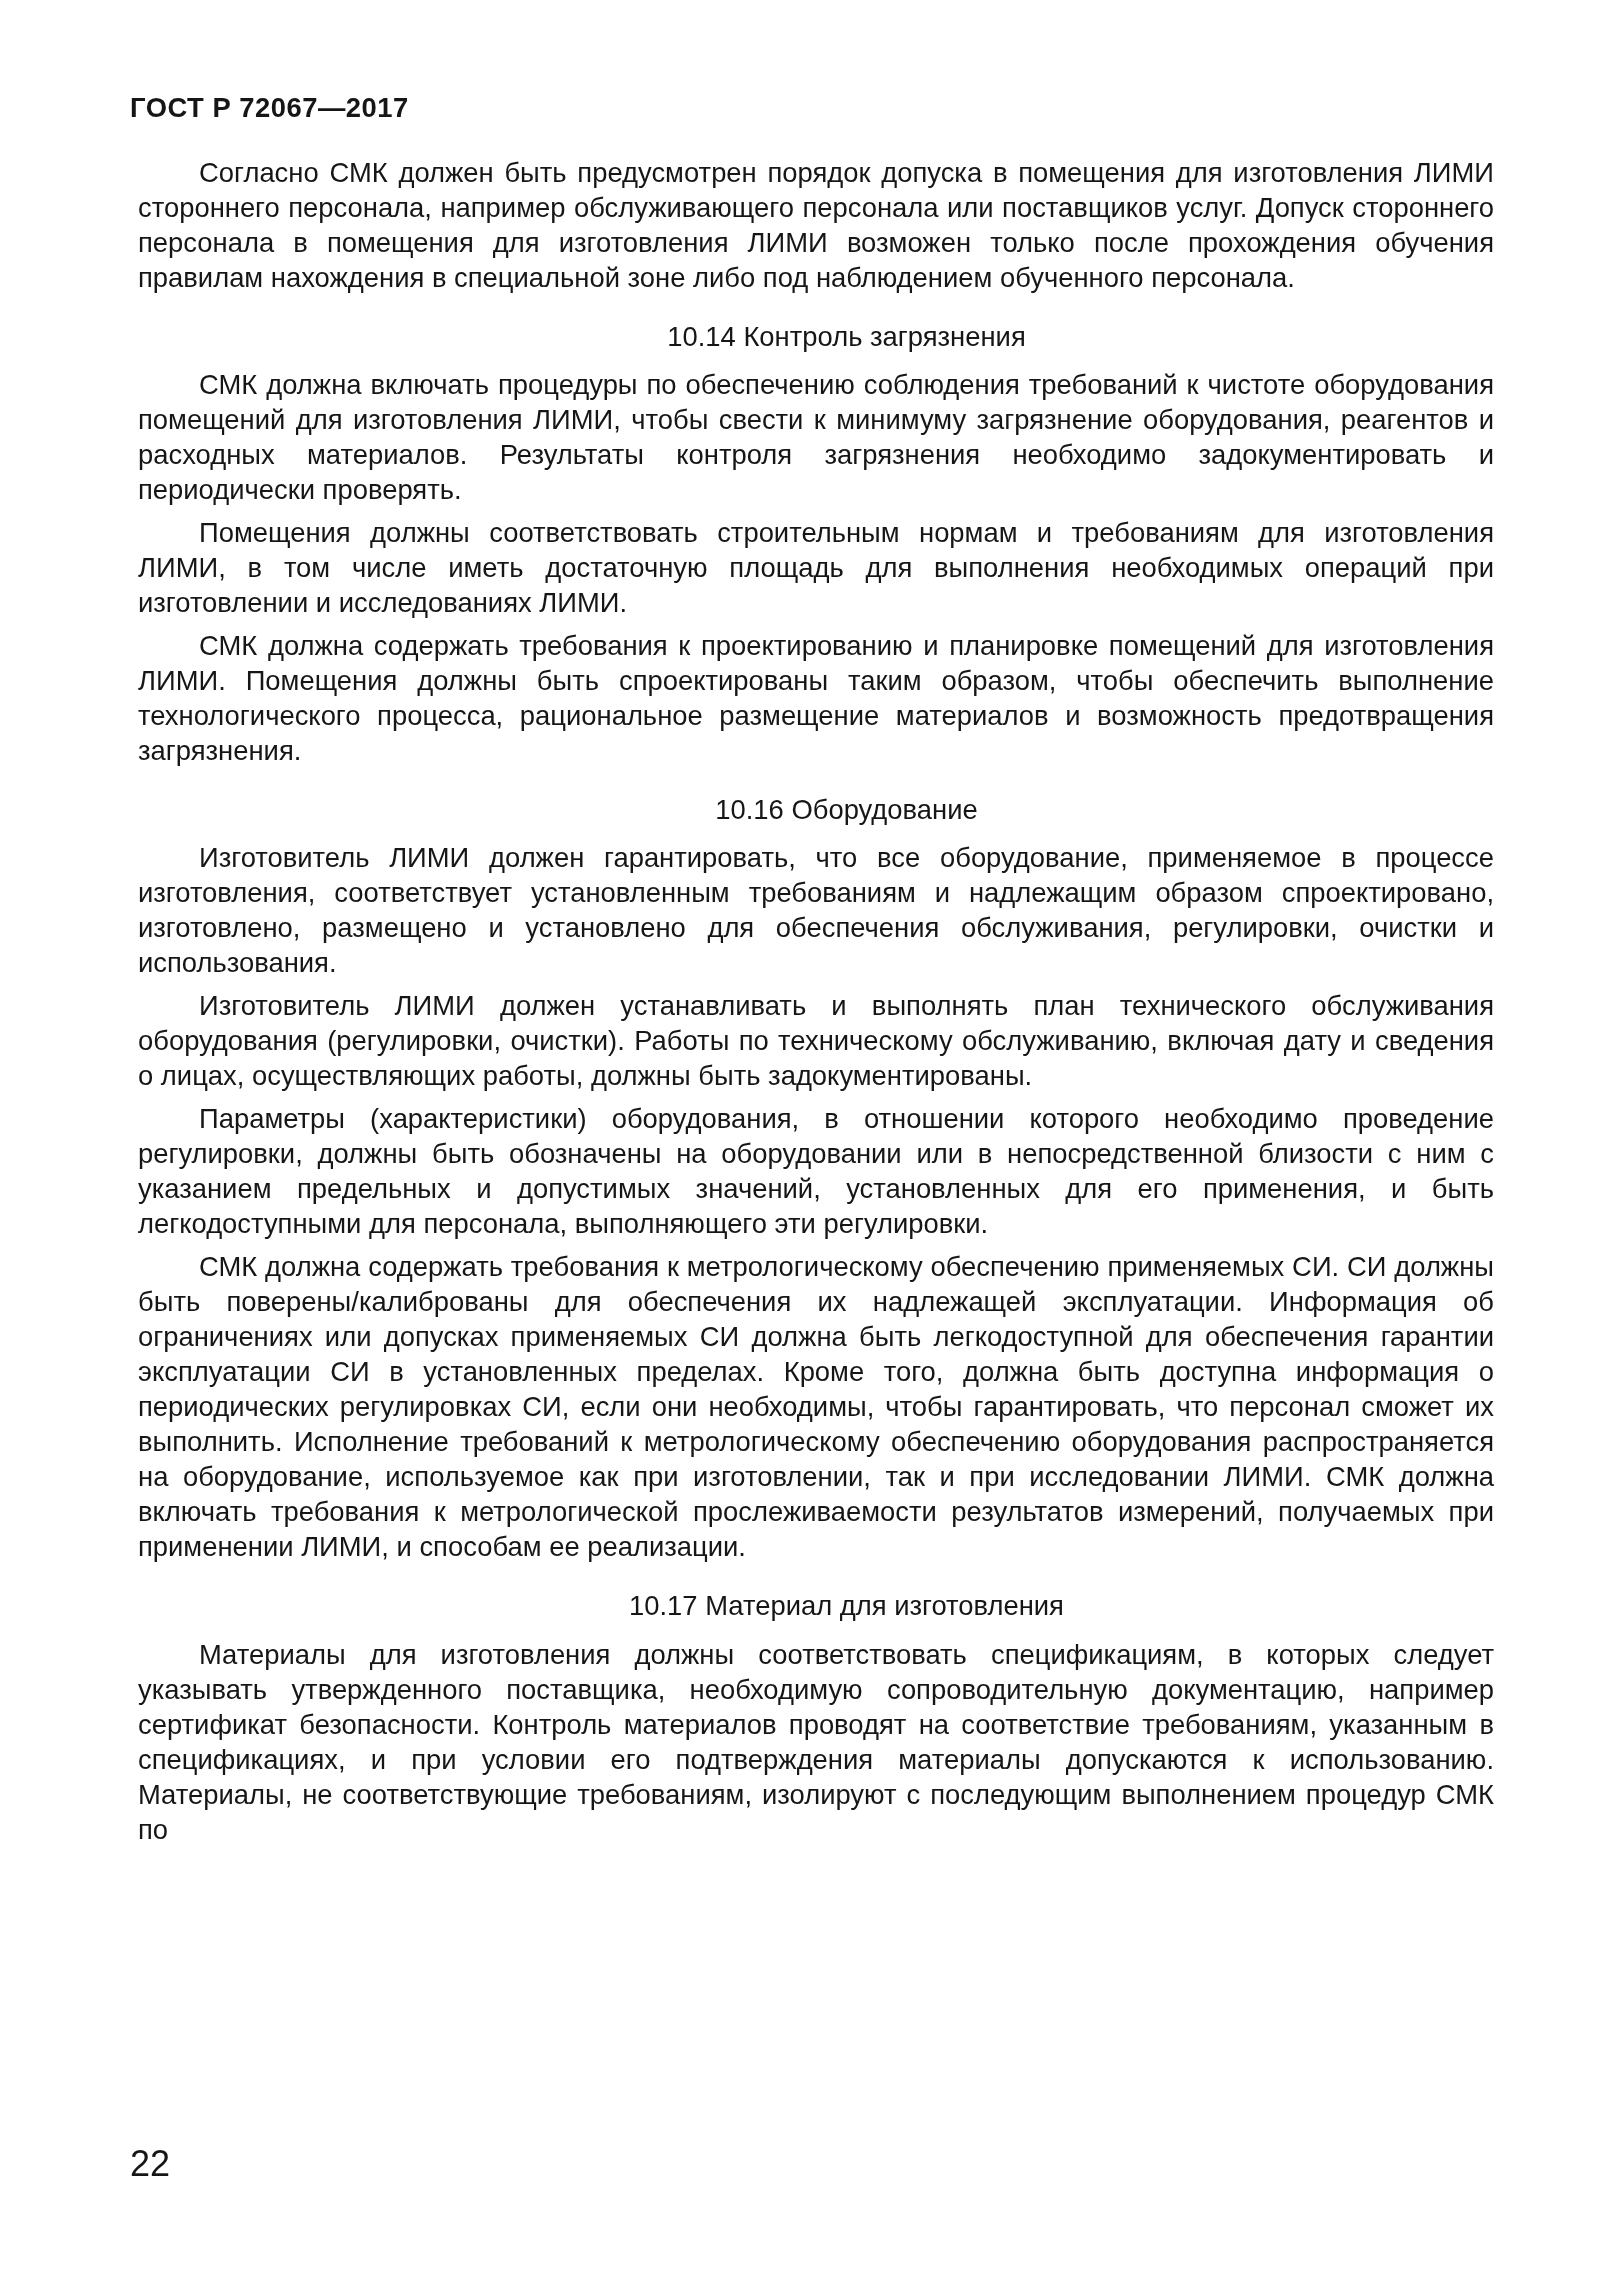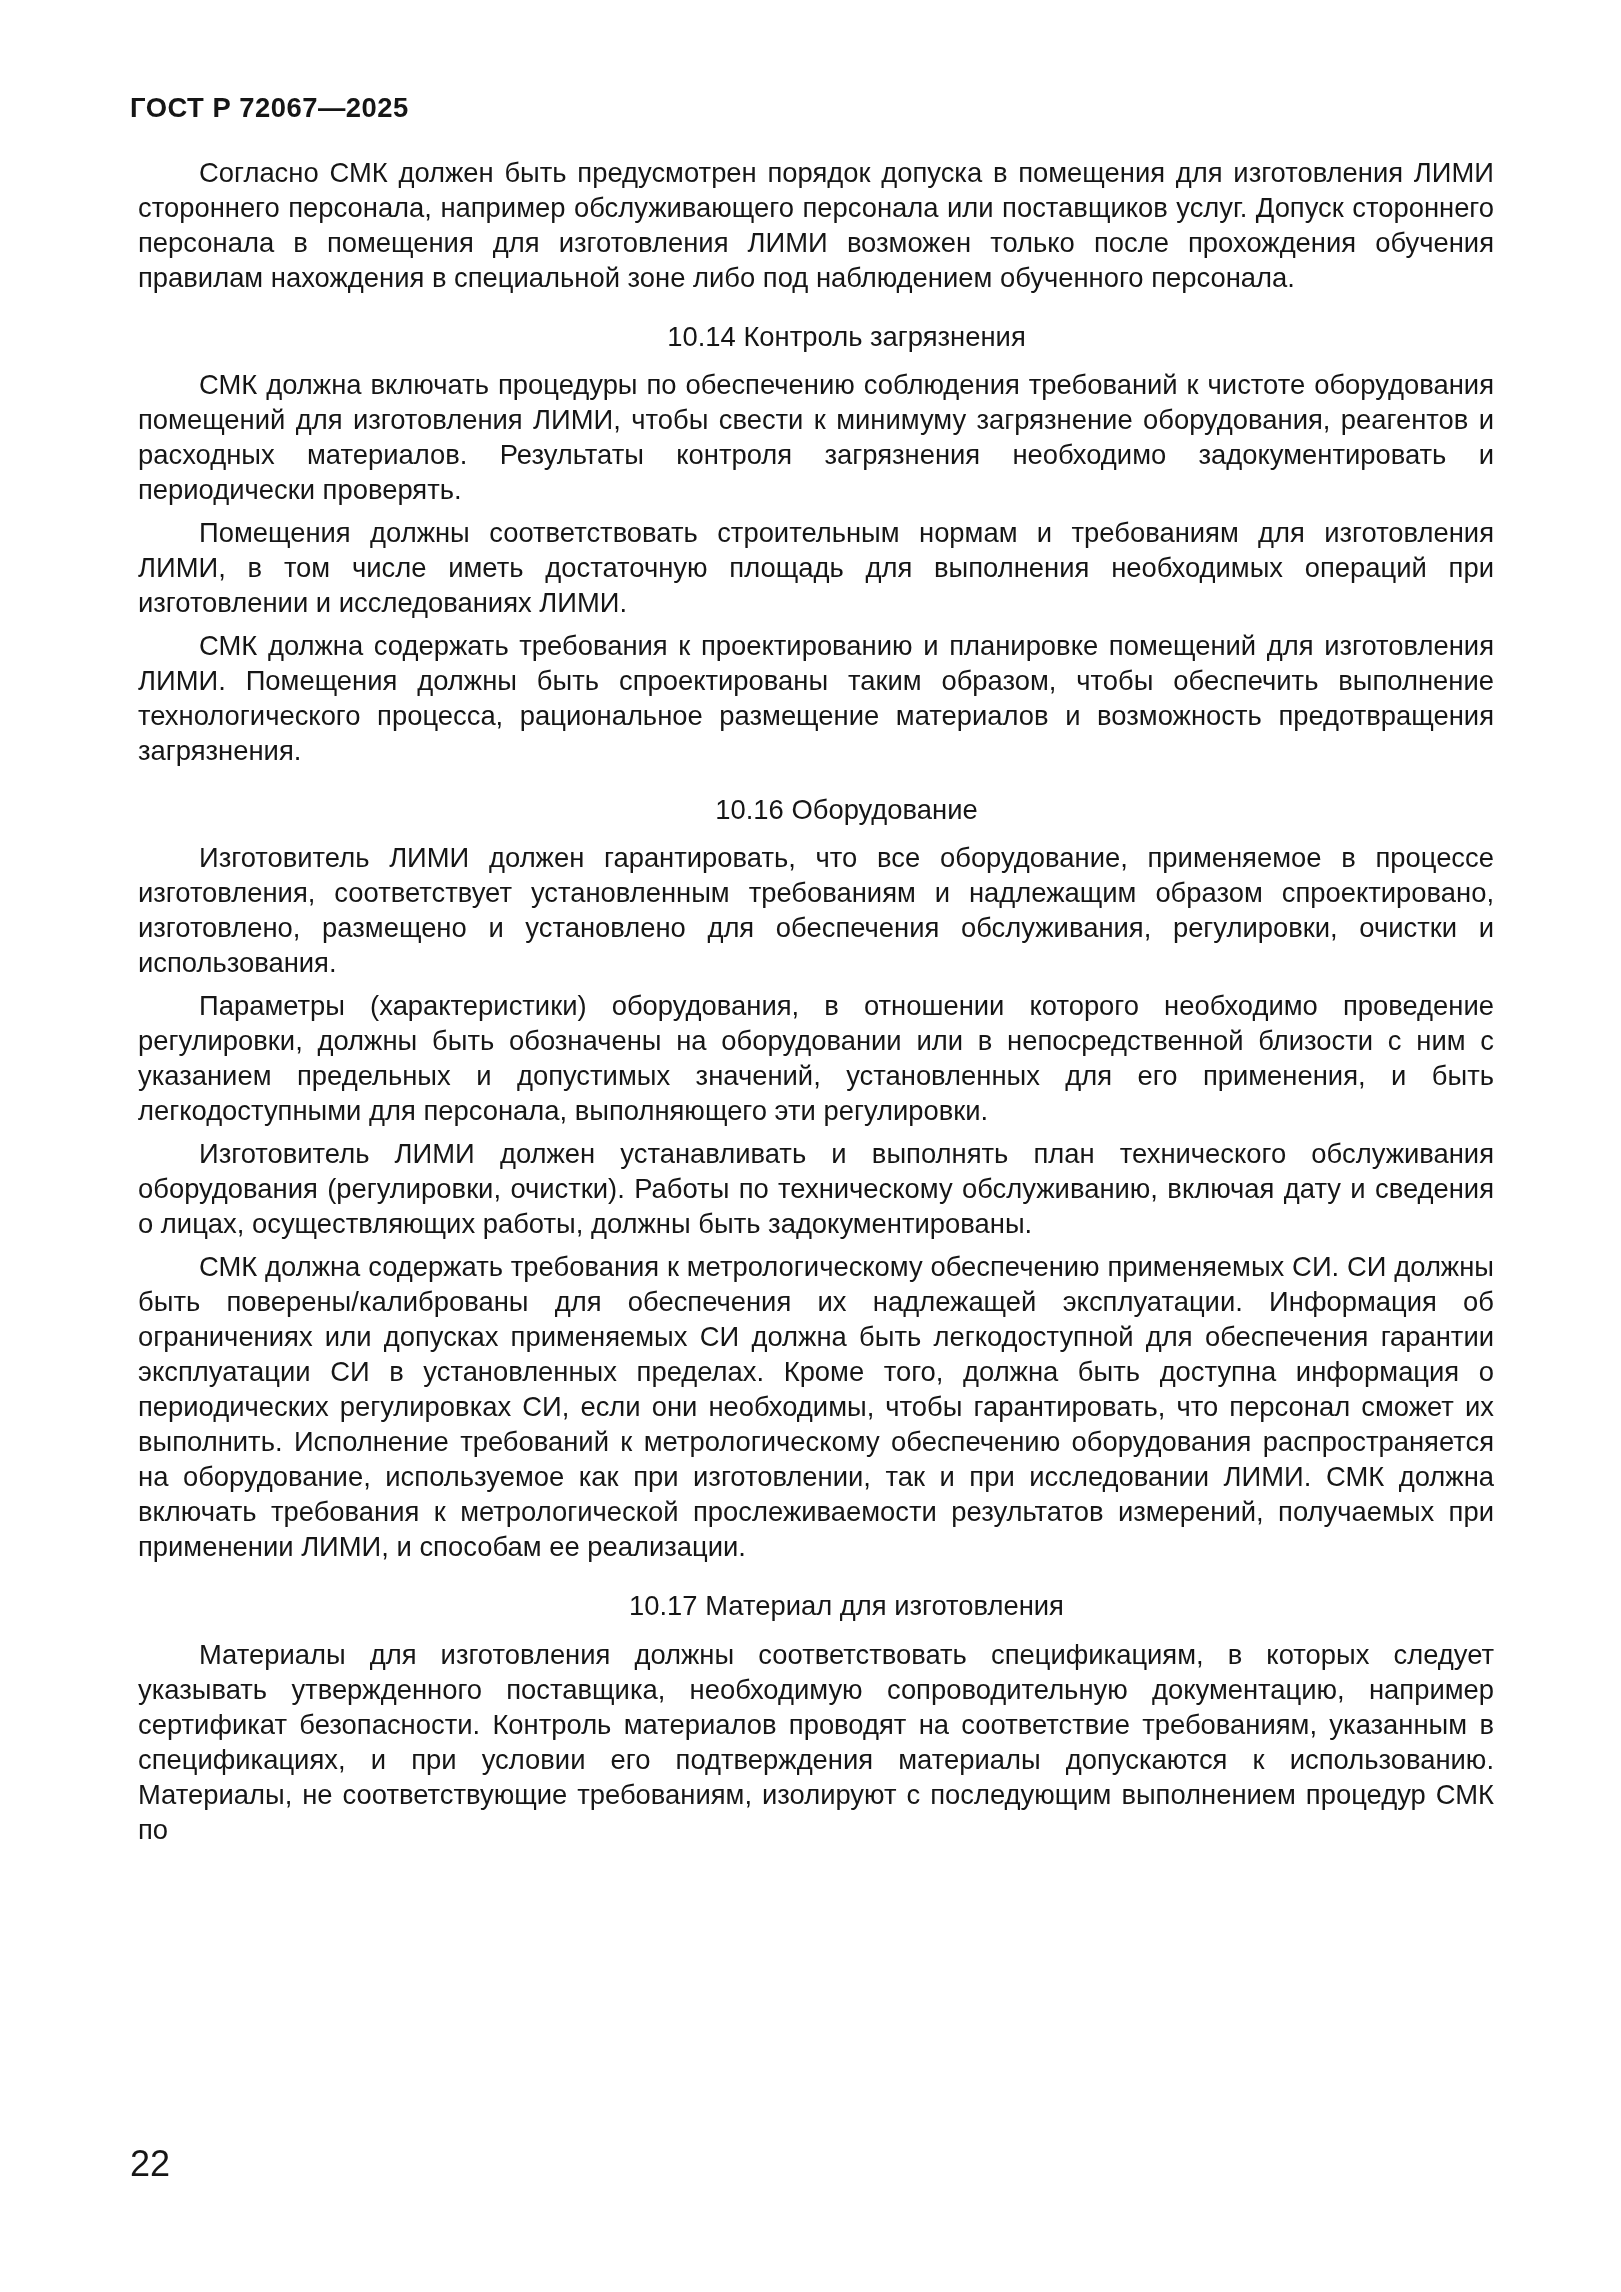--- a/index.html
+++ b/index.html
@@ -53,42 +53,42 @@
     left: 130px;
     top: 2143px;
     font-size: 36px;
   }
 </style>
 </head>
 <body>
 
 <div class="page">
 
-  <div class="doc-header">ГОСТ Р 72067—2025</div>
+  <div class="doc-header">ГОСТ Р 72067—2017</div>
 
   <div class="content">
     <p class="para">Согласно СМК должен быть предусмотрен порядок допуска в помещения для изготовления ЛИМИ стороннего персонала, например обслуживающего персонала или поставщиков услуг. Допуск стороннего персонала в помещения для изготовления ЛИМИ возможен только после прохождения обучения правилам нахождения в специальной зоне либо под наблюдением обученного персонала.</p>
 
     <h3 class="heading">10.14 Контроль загрязнения</h3>
 
 
     <p class="para">СМК должна включать процедуры по обеспечению соблюдения требований к чистоте оборудования помещений для изготовления ЛИМИ, чтобы свести к минимуму загрязнение оборудования, реагентов и расходных материалов. Результаты контроля загрязнения необходимо задокументировать и периодически проверять.</p>
 
 
     <p class="para">Помещения должны соответствовать строительным нормам и требованиям для изготовления ЛИМИ, в том числе иметь достаточную площадь для выполнения необходимых операций при изготовлении и исследованиях ЛИМИ.</p>
 
     <p class="para">СМК должна содержать требования к проектированию и планировке помещений для изготовления ЛИМИ. Помещения должны быть спроектированы таким образом, чтобы обеспечить выполнение технологического процесса, рациональное размещение материалов и возможность предотвращения загрязнения.</p>
 
     <h3 class="heading">10.16 Оборудование</h3>
 
     <p class="para">Изготовитель ЛИМИ должен гарантировать, что все оборудование, применяемое в процессе изготовления, соответствует установленным требованиям и надлежащим образом спроектировано, изготовлено, размещено и установлено для обеспечения обслуживания, регулировки, очистки и использования.</p>
 
+    <p class="para">Изготовитель ЛИМИ должен устанавливать и выполнять план технического обслуживания оборудования (регулировки, очистки). Работы по техническому обслуживанию, включая дату и сведения о лицах, осуществляющих работы, должны быть задокументированы.</p>
+
     <p class="para">Параметры (характеристики) оборудования, в отношении которого необходимо проведение регулировки, должны быть обозначены на оборудовании или в непосредственной близости с ним с указанием предельных и допустимых значений, установленных для его применения, и быть легкодоступными для персонала, выполняющего эти регулировки.</p>
-
-    <p class="para">Изготовитель ЛИМИ должен устанавливать и выполнять план технического обслуживания оборудования (регулировки, очистки). Работы по техническому обслуживанию, включая дату и сведения о лицах, осуществляющих работы, должны быть задокументированы.</p>
 
     <p class="para">СМК должна содержать требования к метрологическому обеспечению применяемых СИ. СИ должны быть поверены/калиброваны для обеспечения их надлежащей эксплуатации. Информация об ограничениях или допусках применяемых СИ должна быть легкодоступной для обеспечения гарантии эксплуатации СИ в установленных пределах. Кроме того, должна быть доступна информация о периодических регулировках СИ, если они необходимы, чтобы гарантировать, что персонал сможет их выполнить. Исполнение требований к метрологическому обеспечению оборудования распространяется на оборудование, используемое как при изготовлении, так и при исследовании ЛИМИ. СМК должна включать требования к метрологической прослеживаемости результатов измерений, получаемых при применении ЛИМИ, и способам ее реализации.</p>
 
     <h3 class="heading">10.17 Материал для изготовления</h3>
 
 
     <p class="para">Материалы для изготовления должны соответствовать спецификациям, в которых следует указывать утвержденного поставщика, необходимую сопроводительную документацию, например сертификат безопасности. Контроль материалов проводят на соответствие требованиям, указанным в спецификациях, и при условии его подтверждения материалы допускаются к использованию. Материалы, не соответствующие требованиям, изолируют с последующим выполнением процедур СМК по</p>
   </div>
 
   <div class="page-number">22</div>

